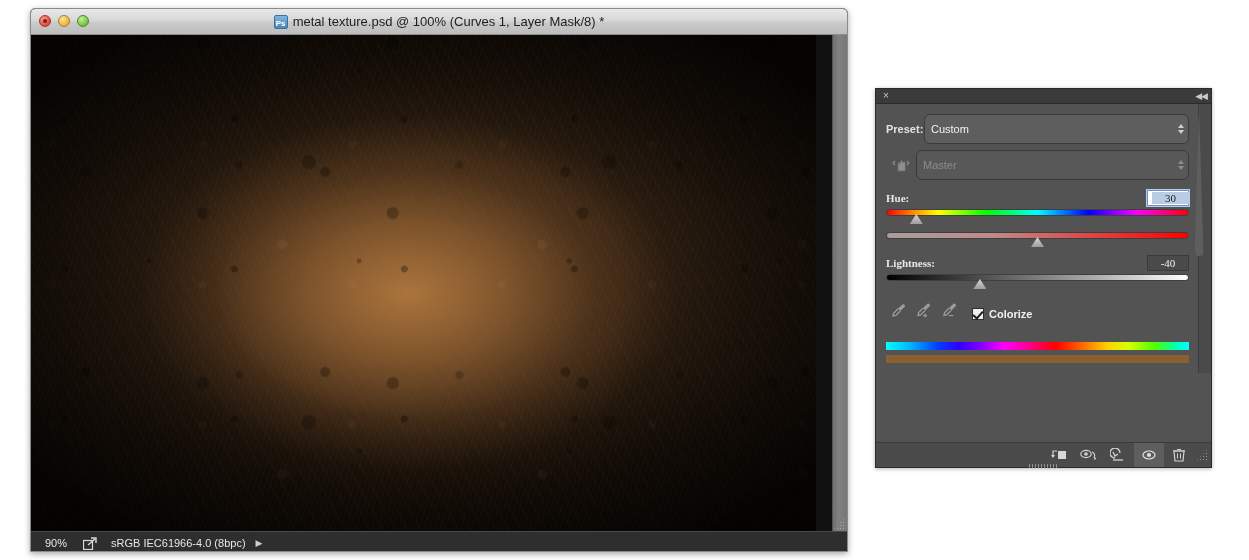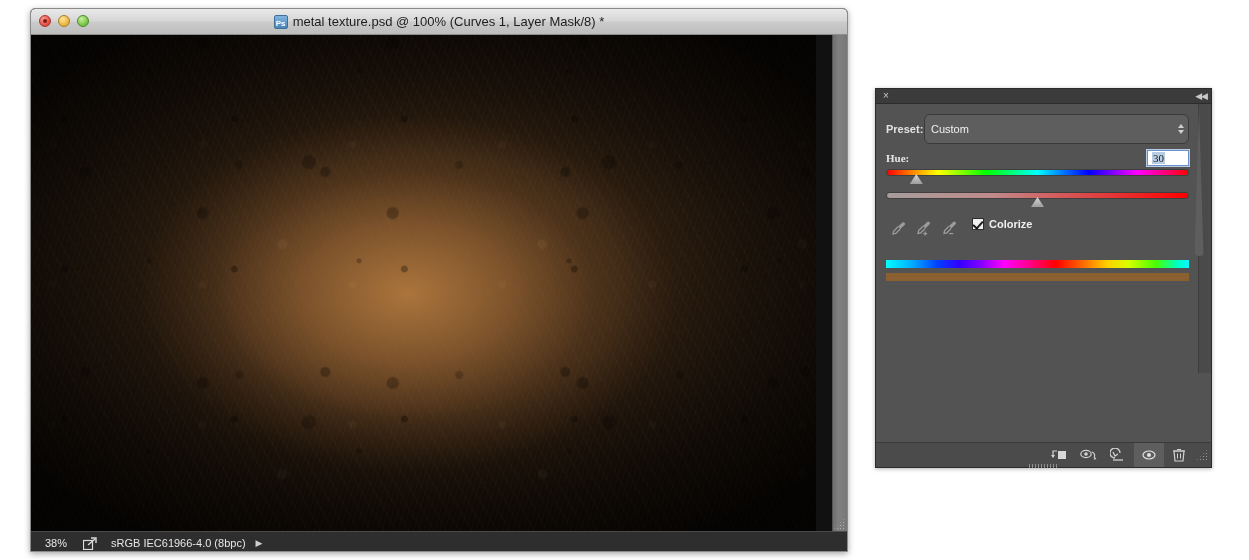--- a/index.html
+++ b/index.html
@@ -213,41 +213,41 @@
   .slider-name { font-size: 11px; font-weight: bold; color: #e8e8e8; }
   .value-box {
     width: 42px; height: 16px; background: #4a4a4a; border: 1px solid #3a3a3a;
     color: #f0f0f0; font-size: 11px; display: flex; align-items: center; justify-content: center;
     box-sizing: border-box;
   }
   .value-box.active {
     background: #ffffff; border: 1px solid #6b8fc9; box-shadow: 0 0 0 1px #b9cce6;
     color: #1b1b1b; justify-content: flex-start; padding-left: 4px;
   }
-  .value-box.active span { background: #b8cce4; color: #1b1b1b; padding: 0 1px; }
+  .value-box.active span { background: #b8cce4; color: #1b1b1b; padding: 0 13px; }
   .track-wrap { position: relative; height: 14px; }
   .track {
     position: absolute; left: 0; right: 0; top: 0; height: 7px; border-radius: 4px;
     border: 1px solid #3f3f3f; box-sizing: border-box;
   }
   #hue-track {
     background: linear-gradient(to right,
       #ff0000 0%, #ff8000 8%, #ffff00 17%, #80ff00 25%, #00ff00 33%,
       #00ff80 42%, #00ffff 50%, #0080ff 58%, #0000ff 67%,
       #8000ff 75%, #ff00ff 83%, #ff0080 92%, #ff0000 100%);
   }
   #sat-track { background: linear-gradient(to right, #a89d9d 0%, #c08a8a 35%, #e04040 70%, #ff0000 100%); }
   #light-track { background: linear-gradient(to right, #000000 0%, #9a9a9a 62%, #ffffff 100%); }
   .thumb {
     position: absolute; top: 5px; width: 13px; height: 10px; margin-left: -6.5px;
     background: linear-gradient(to bottom, #d8d8d8, #9d9d9d);
     clip-path: polygon(50% 0, 100% 100%, 0 100%);
   }
 
-  #eyedrop-row { display: flex; align-items: flex-start; gap: 0; margin: 12px 0 0; }
+  #eyedrop-row { display: flex; align-items: flex-end; gap: 0; margin: 12px 0 0; }
   .eyedropper {
     width: 26px; height: 20px; display: flex; align-items: center; justify-content: center;
     position: relative; color: #9c9c9c;
   }
   .eyedropper svg { display: block; }
   #colorize-wrap { display: flex; align-items: center; gap: 5px; margin-left: 8px; }
   #colorize-box {
     width: 12px; height: 12px; background: #efefef; border: 1px solid #2e2e2e;
     position: relative; box-sizing: border-box;
   }
@@ -311,21 +311,21 @@
     <div id="canvas-area">
       <div id="canvas">
         <div class="grain"></div>
         <div class="vignette"></div>
       </div>
 
       <div id="doc-vscroll"></div>
       <div id="doc-grip"></div>
 
       <div id="doc-statusbar">
-        <div id="status-zoom">38%</div>
+        <div id="status-zoom">90%</div>
         <div id="status-share-icon">
           <svg width="14" height="13" viewBox="0 0 14 13">
             <rect x="0.5" y="3.5" width="9" height="9" fill="none" stroke="#dcdcdc" stroke-width="1.2"></rect>
             <path d="M5 8 L12 2" stroke="#dcdcdc" stroke-width="1.4" fill="none"></path>
             <path d="M8 1 L13 1 L13 6" fill="none" stroke="#dcdcdc" stroke-width="1.4"></path>
           </svg>
         </div>
         <div id="status-profile">sRGB IEC61966-4.0 (8bpc)</div>
         <div id="status-arrow">▶</div>
       </div>
@@ -352,20 +352,36 @@
           <div class="row-label" id="preset-label">Preset:</div>
           <div class="select">
             <span>Custom</span>
             <span class="arrows">
                 <i class="up"></i>
                 <i class="dn"></i>
               </span>
           </div>
         </div>
 
+        <div class="row" id="master-row">
+          <div id="hand-icon">
+            <svg width="18" height="16" viewBox="0 0 18 16">
+              <path d="M6 14 L6 7 a1.2 1.2 0 0 1 2.4 0 L8.4 5 a1.2 1.2 0 0 1 2.4 0 L10.8 6 a1.2 1.2 0 0 1 2.4 0 L13.2 14 Z" fill="#8e8e8e" stroke="#6f6f6f" stroke-width="0.8"></path>
+              <path d="M3 4 L1 6 L3 8" fill="none" stroke="#8e8e8e" stroke-width="1.1"></path>
+              <path d="M15 4 L17 6 L15 8" fill="none" stroke="#8e8e8e" stroke-width="1.1"></path>
+            </svg>
+          </div>
+          <div class="select disabled">
+            <span>Master</span>
+            <span class="arrows">
+                <i class="up"></i>
+                <i class="dn"></i>
+              </span>
+          </div>
+        </div>
 
         <div class="slider-group">
           <div class="slider-head">
             <div class="slider-name">Hue:</div>
             <div class="value-box active">
               <span>30</span>
             </div>
           </div>
           <div class="track-wrap">
             <div class="track" id="hue-track"></div>
@@ -373,20 +389,30 @@
           </div>
         </div>
 
         <div class="slider-group">
           <div class="track-wrap">
             <div class="track" id="sat-track"></div>
             <div class="thumb" id="sat-thumb" style="left: 50%;"></div>
           </div>
         </div>
 
+        <div class="slider-group">
+          <div class="slider-head">
+            <div class="slider-name">Lightness:</div>
+            <div class="value-box">-40</div>
+          </div>
+          <div class="track-wrap">
+            <div class="track" id="light-track"></div>
+            <div class="thumb" id="light-thumb" style="left: 31%;"></div>
+          </div>
+        </div>
 
         <div id="eyedrop-row">
           <div class="eyedropper">
             <svg width="16" height="16" viewBox="0 0 16 16">
               <path d="M11.8 2.2 a1.9 1.9 0 0 1 2.2 2.2 L9.4 9 L7 6.6 Z" fill="#9c9c9c"></path>
               <path d="M7 6.8 L2.6 11.2 L2 14 L4.8 13.4 L9.2 9" fill="none" stroke="#9c9c9c" stroke-width="1.3"></path>
             </svg>
           </div>
           <div class="eyedropper">
             <svg width="18" height="16" viewBox="0 0 18 16">

